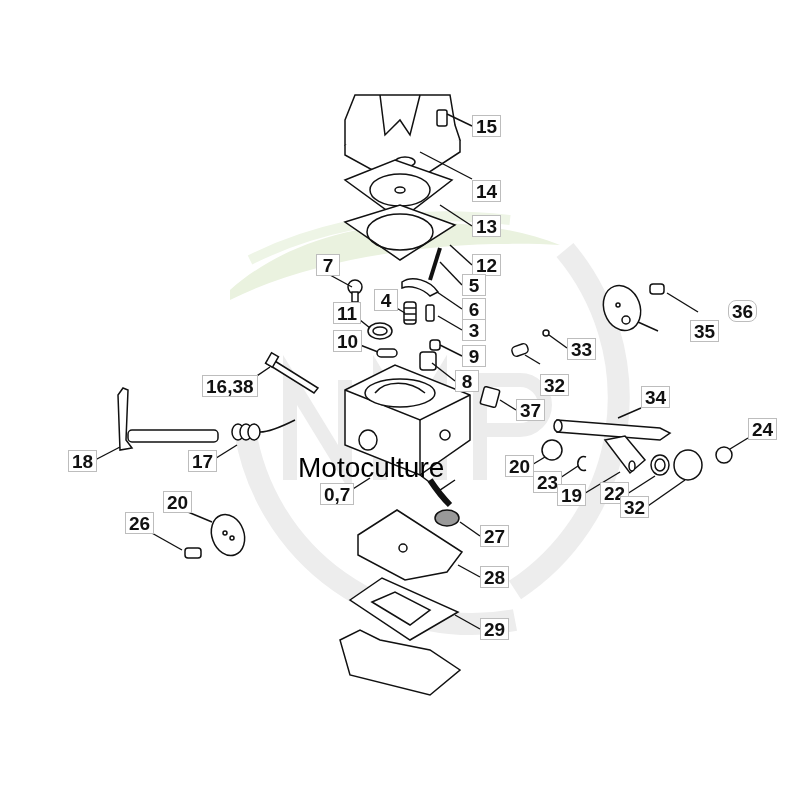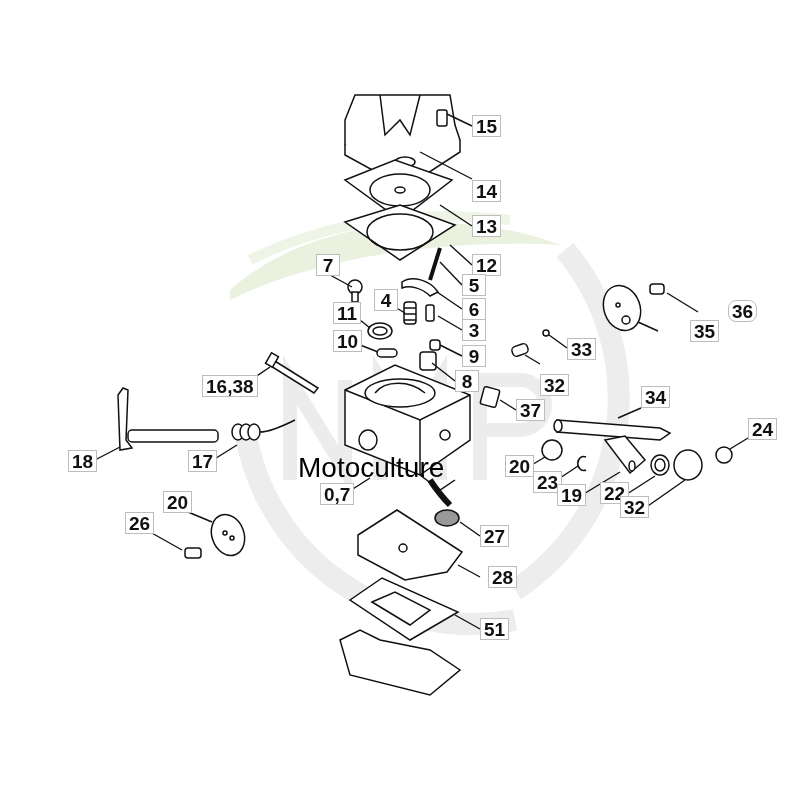--- a/index.html
+++ b/index.html
@@ -228,14 +228,14 @@
 <div class="callout" style="left:641px;top:386px;">34</div>
 <div class="callout" style="left:748px;top:418px;">24</div>
 <div class="callout" style="left:505px;top:455px;">20</div>
 <div class="callout" style="left:533px;top:471px;">23</div>
 <div class="callout" style="left:557px;top:484px;">19</div>
 <div class="callout" style="left:600px;top:482px;">22</div>
 <div class="callout" style="left:620px;top:496px;">32</div>
 <div class="callout" style="left:163px;top:491px;">20</div>
 <div class="callout" style="left:125px;top:512px;">26</div>
 <div class="callout" style="left:480px;top:525px;">27</div>
-<div class="callout" style="left:480px;top:566px;margin-left:8px;">28</div>
-<div class="callout" style="left:480px;top:618px;">51</div>
+<div class="callout" style="left:480px;top:566px;">28</div>
+<div class="callout" style="left:480px;top:618px;">29</div>
 
 </body></html>

